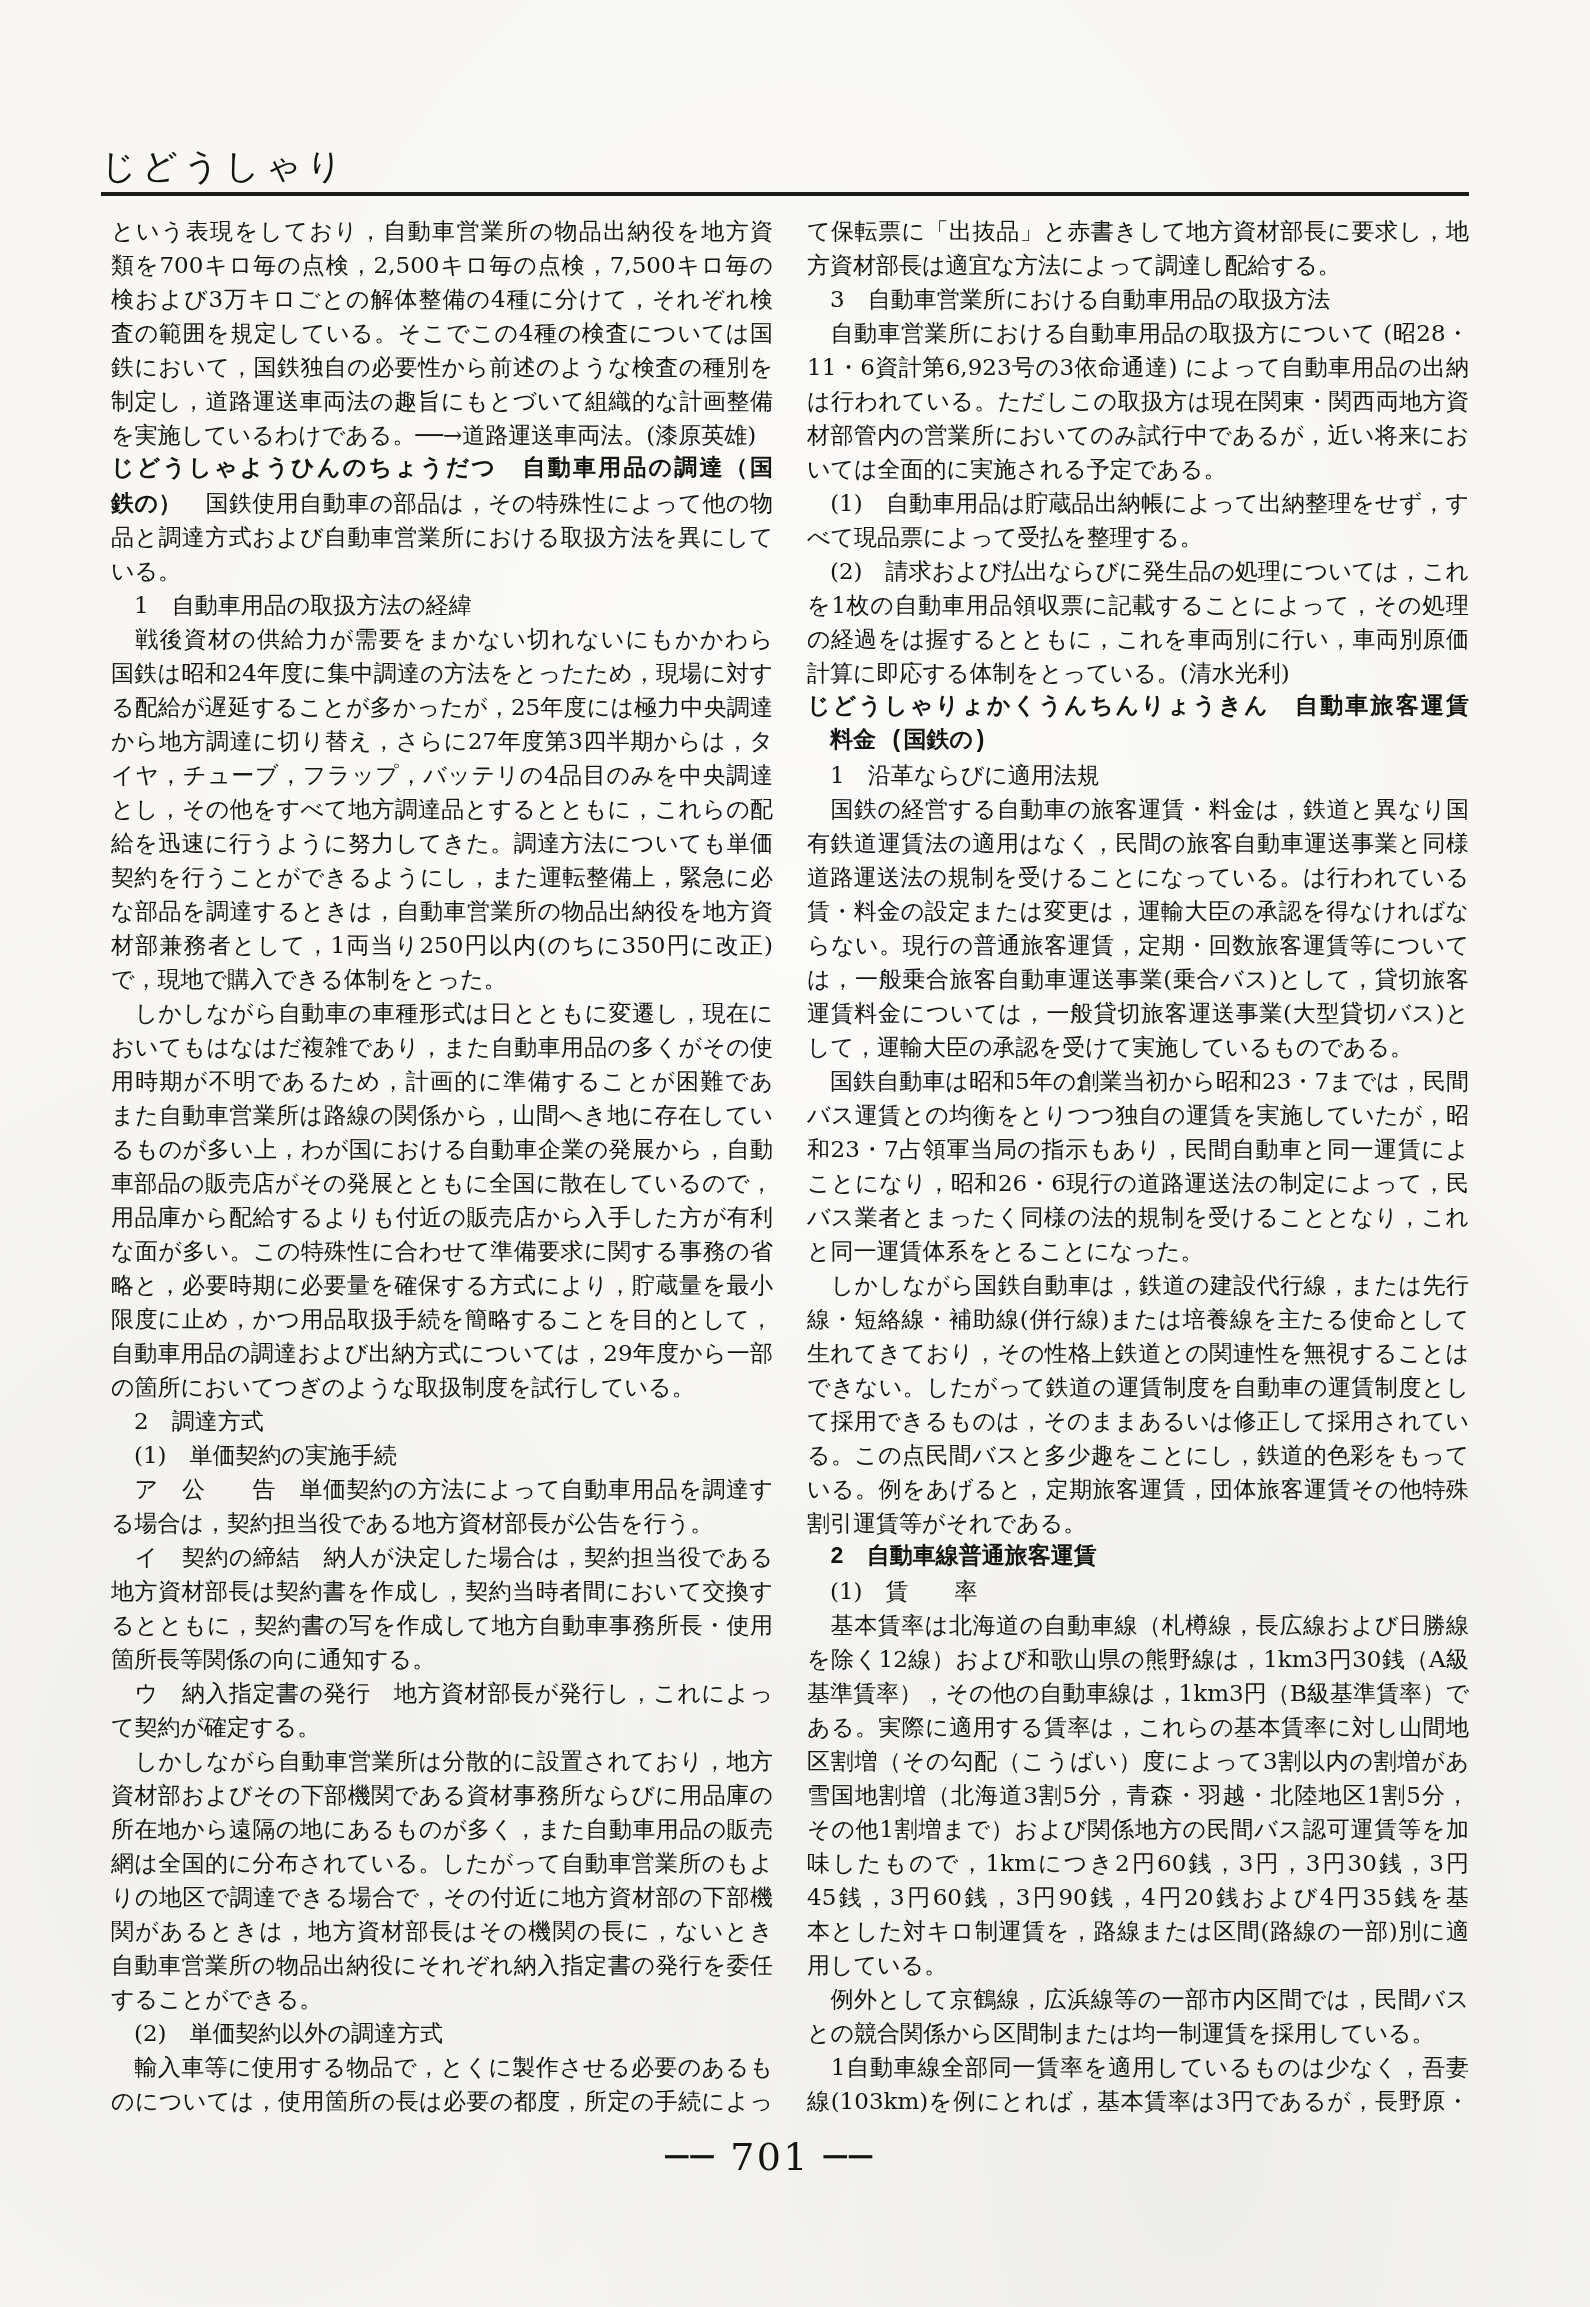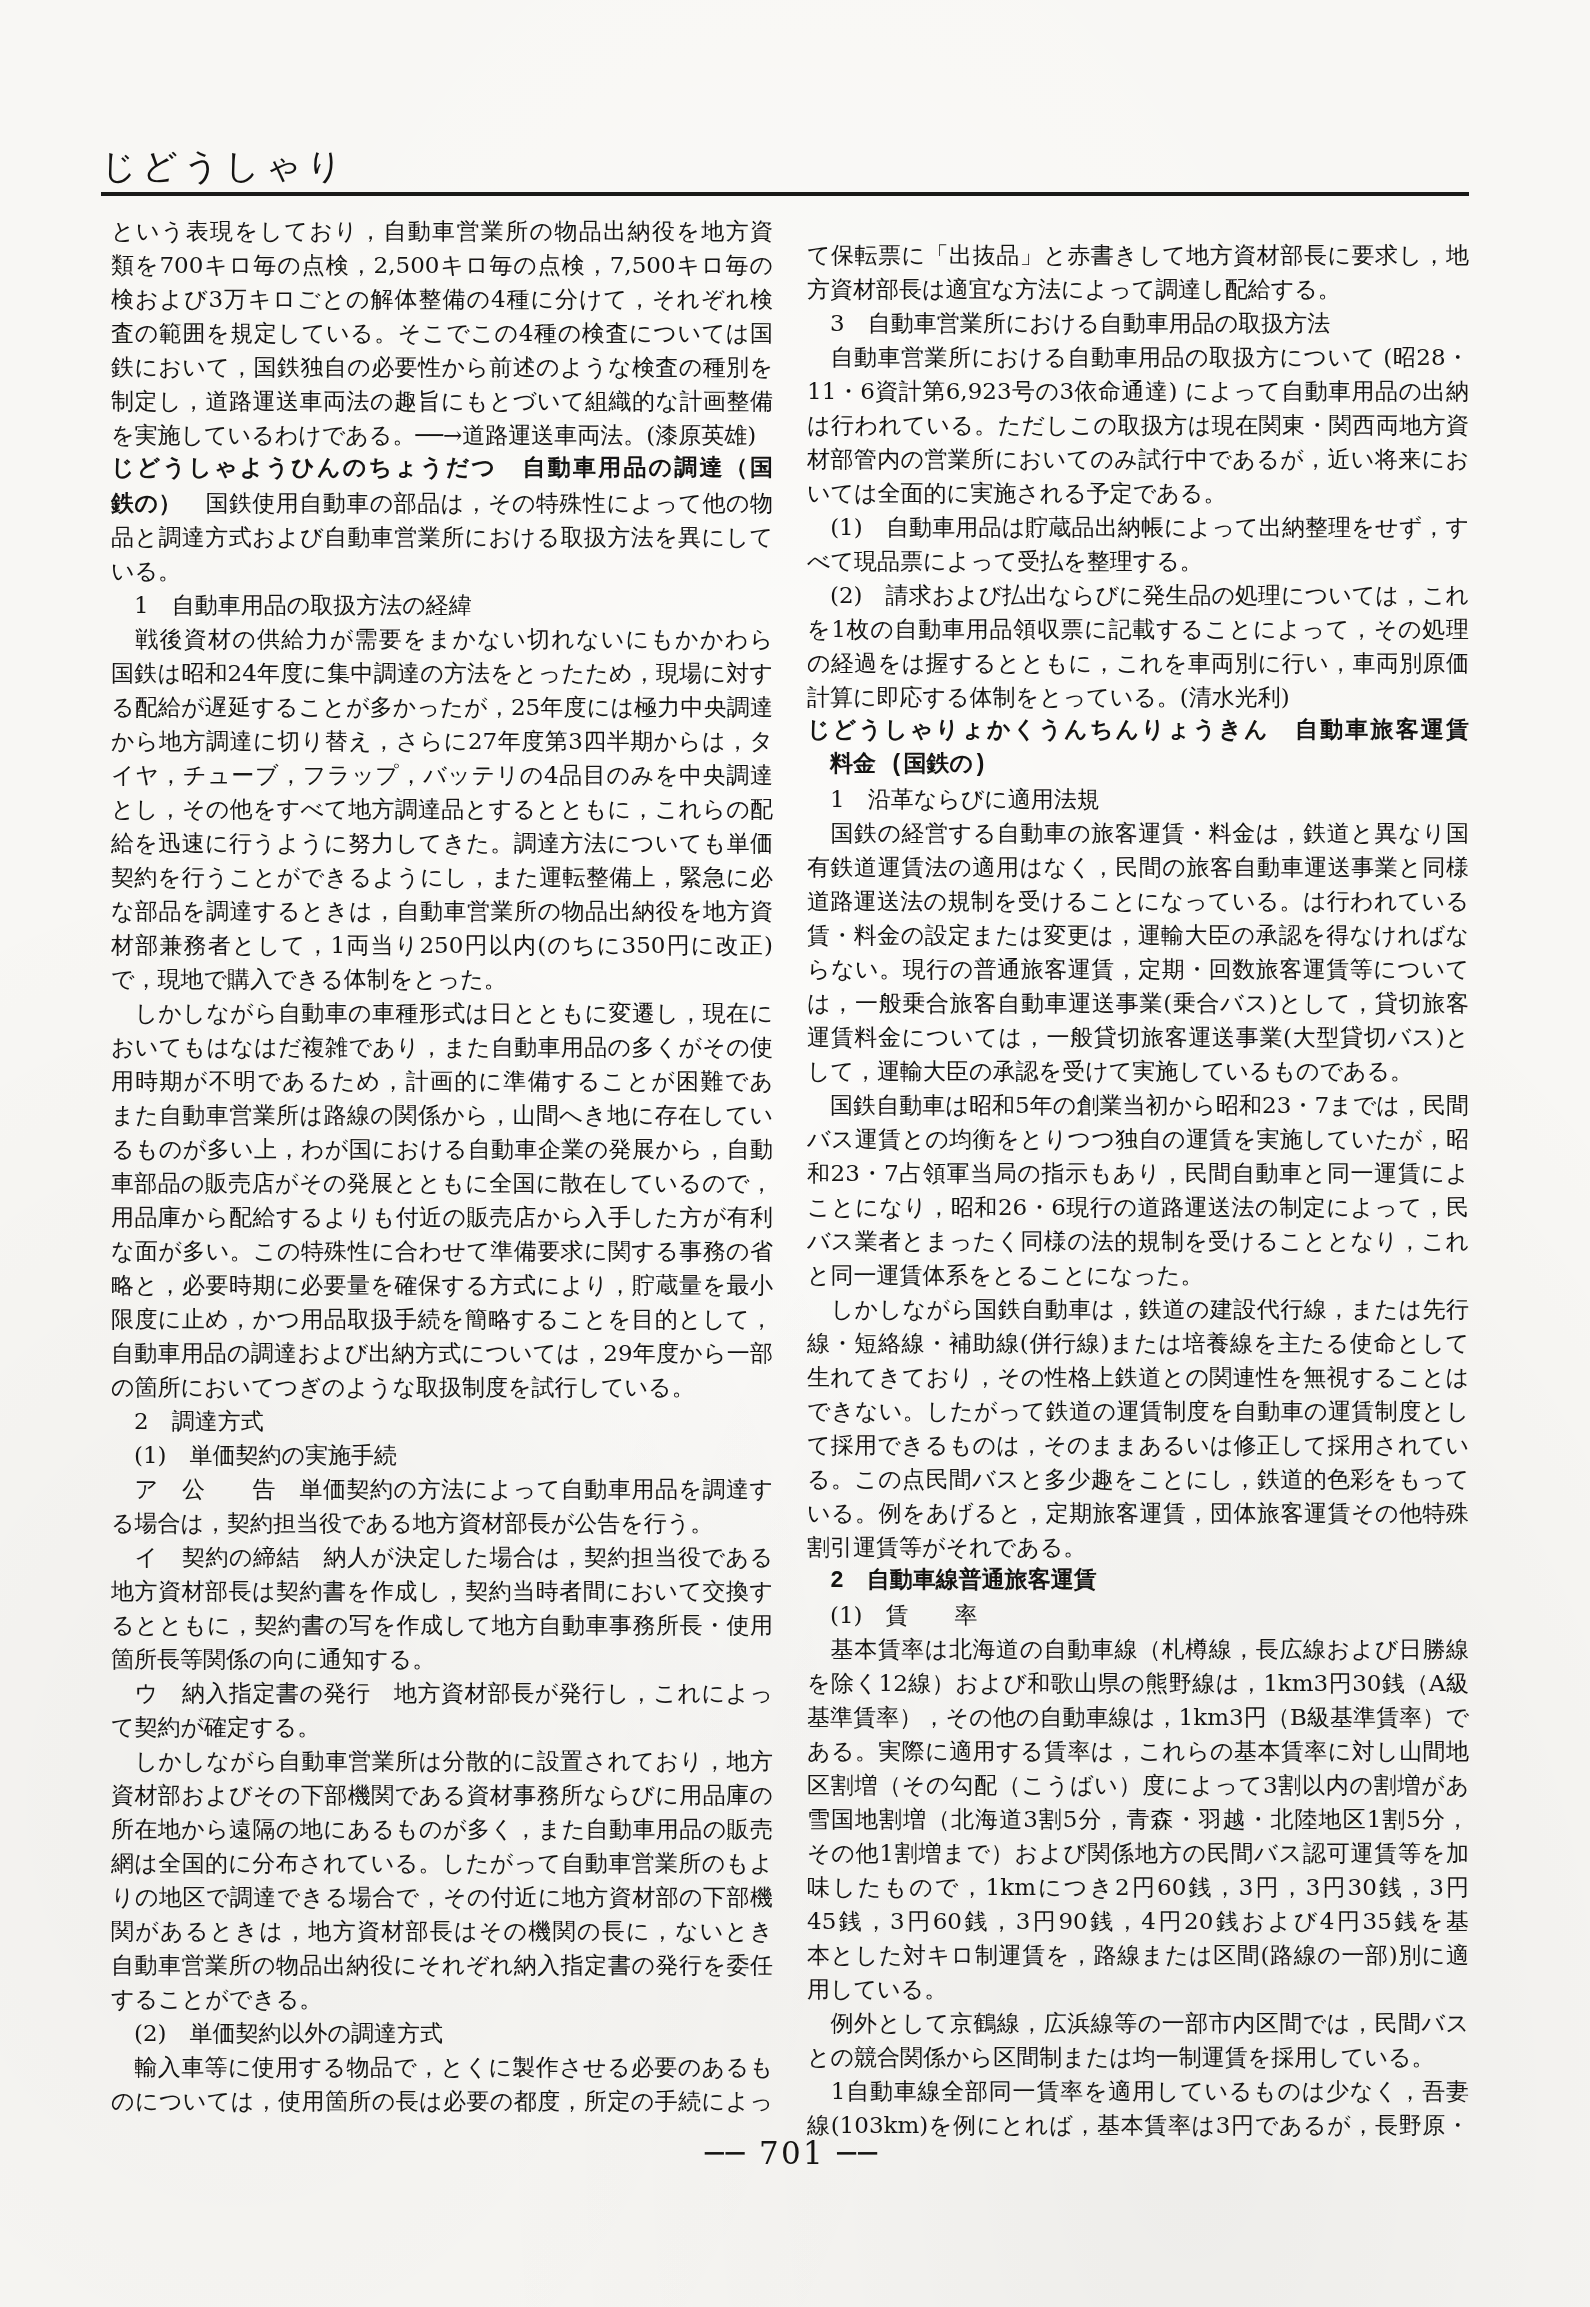--- a/index.html
+++ b/index.html
@@ -19,37 +19,37 @@
   .running-head{
     position:absolute;top:143px;left:101px;width:1366px;
     text-align:left;font-size:35px;letter-spacing:5.3px;
   }
   .header-rule{
     position:absolute;top:192px;left:101px;width:1368px;height:3.8px;
     background:#1a1a18;
   }
   .column{position:absolute;top:214px;width:662px;}
   #col-left{left:111px;}
-  #col-right{left:807px;margin-top:24px;}
+  #col-right{left:807px;}
   .line{
     font-size:23px;
     line-height:34px;
     height:34px;
     text-align:justify;
     text-align-last:justify;
     overflow:hidden;
   }
   .line.end{text-align-last:left;}
   .bold{
     font-family:Liberation Mono, monospace;
     font-weight:700;
   }
   .page-number{
-    position:absolute;top:2135px;left:108px;width:1368px;
-    text-align:center;font-size:31px;letter-spacing:2.3px;
+    position:absolute;top:2135px;left:86px;width:1368px;
+    text-align:center;font-size:38px;letter-spacing:2.3px;
   }
 </style>
 </head>
 <body>
 
 <div class="page">
   <div class="running-head">じどうしゃり</div>
   <div class="header-rule"></div>
   <div class="column" id="col-left">
       <div class="line">という表現をしており，自動車営業所の物品出納役を地方資</div>

